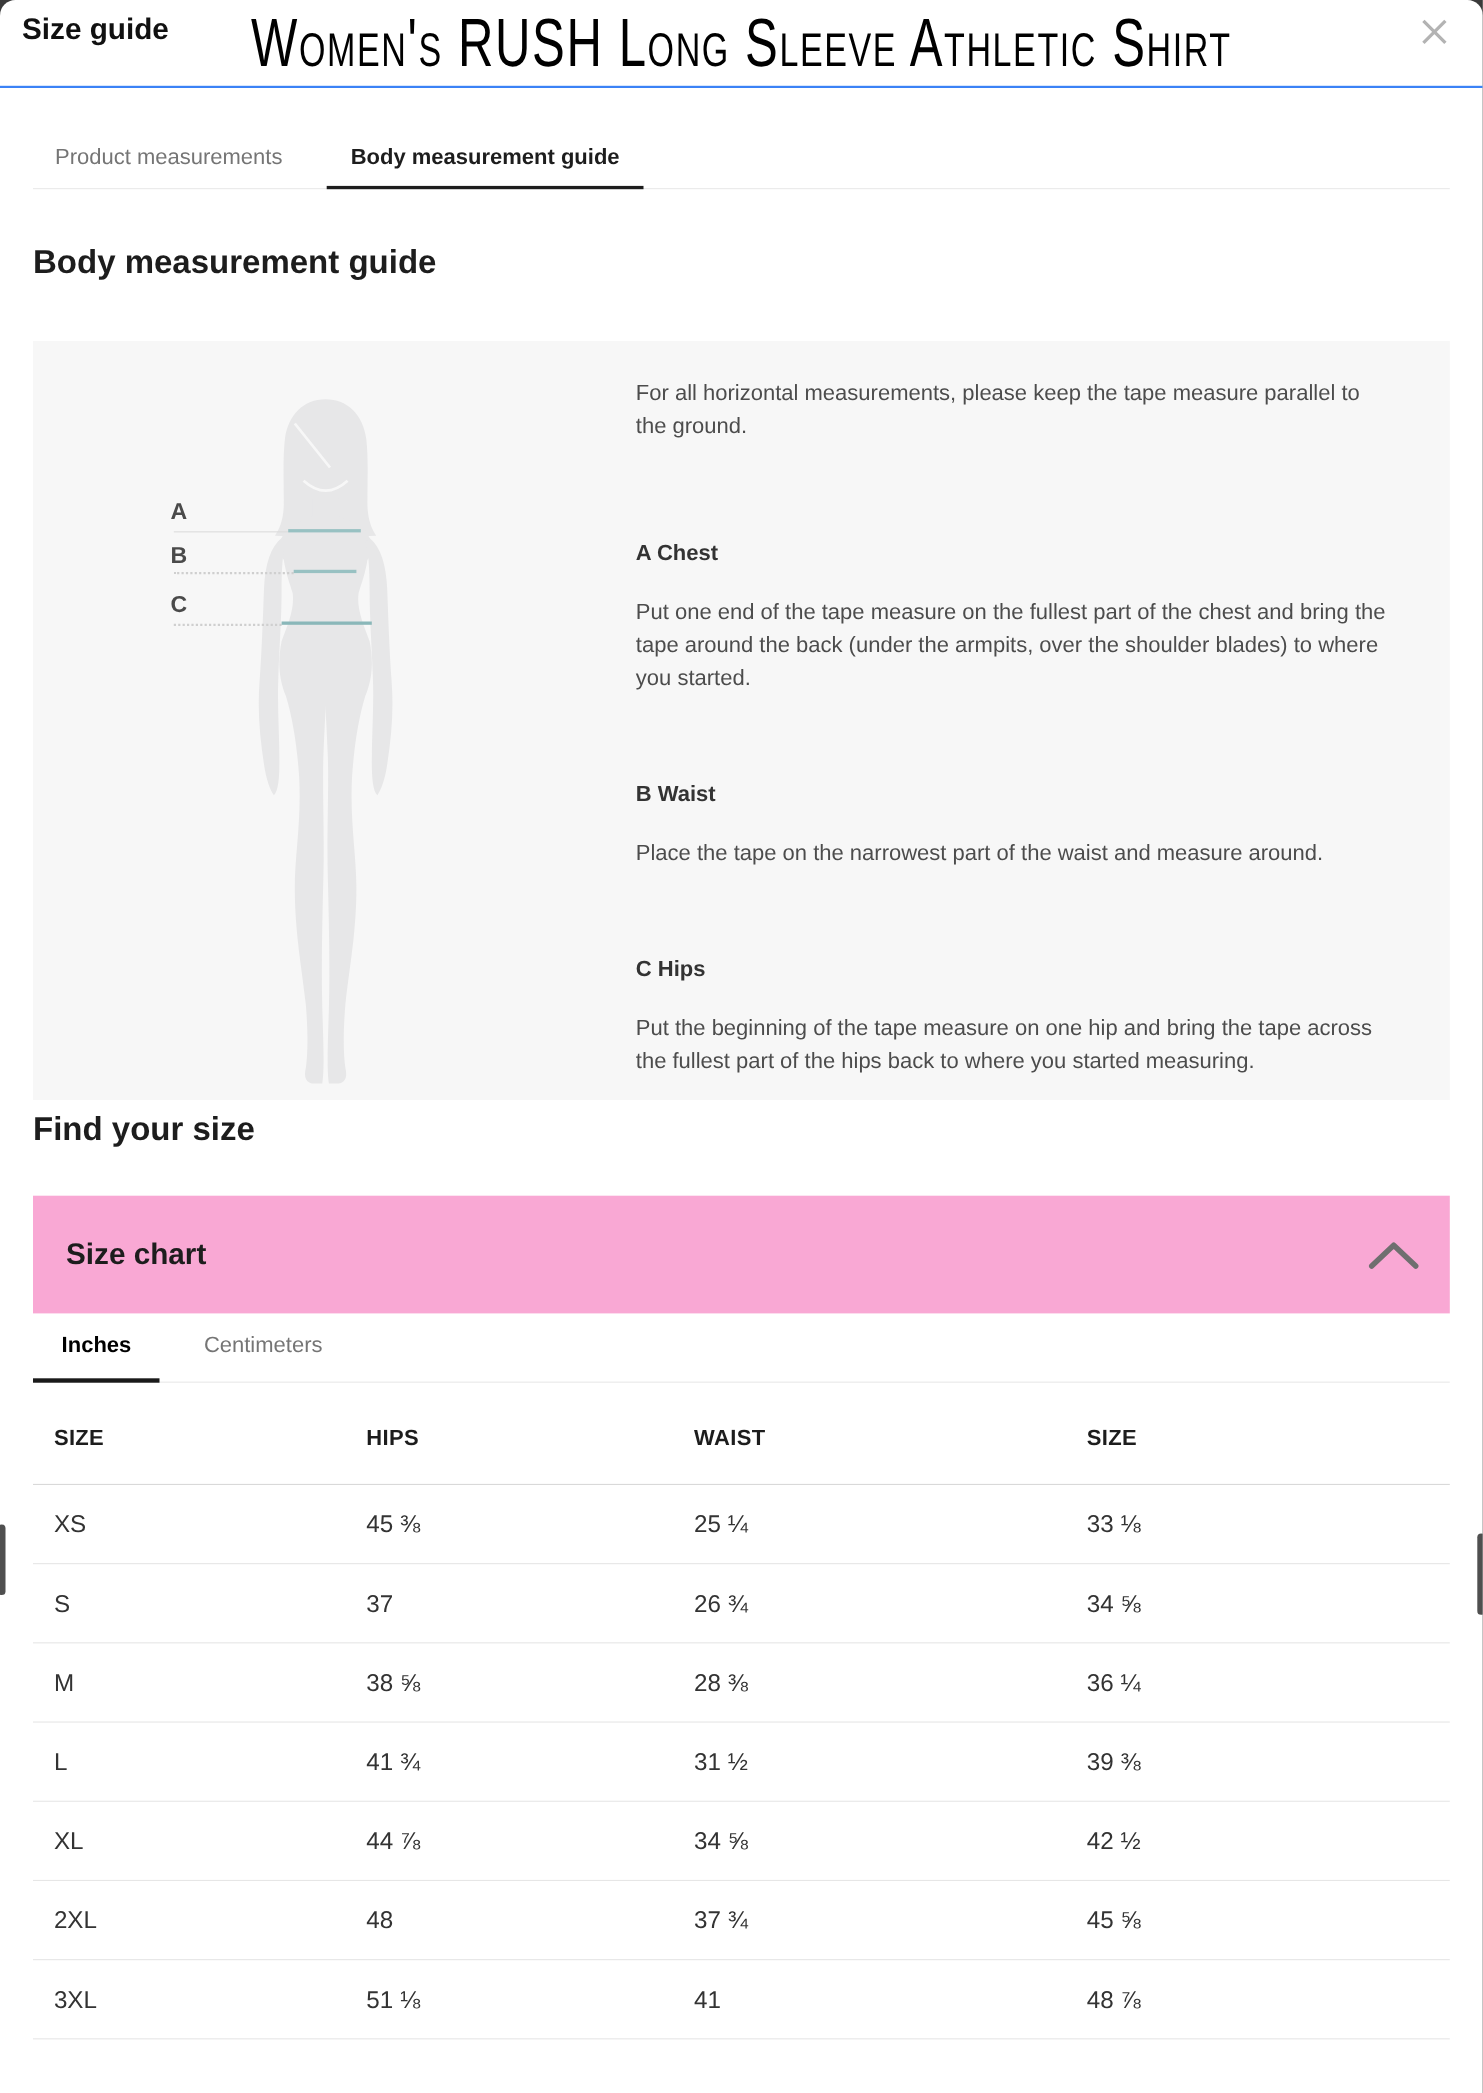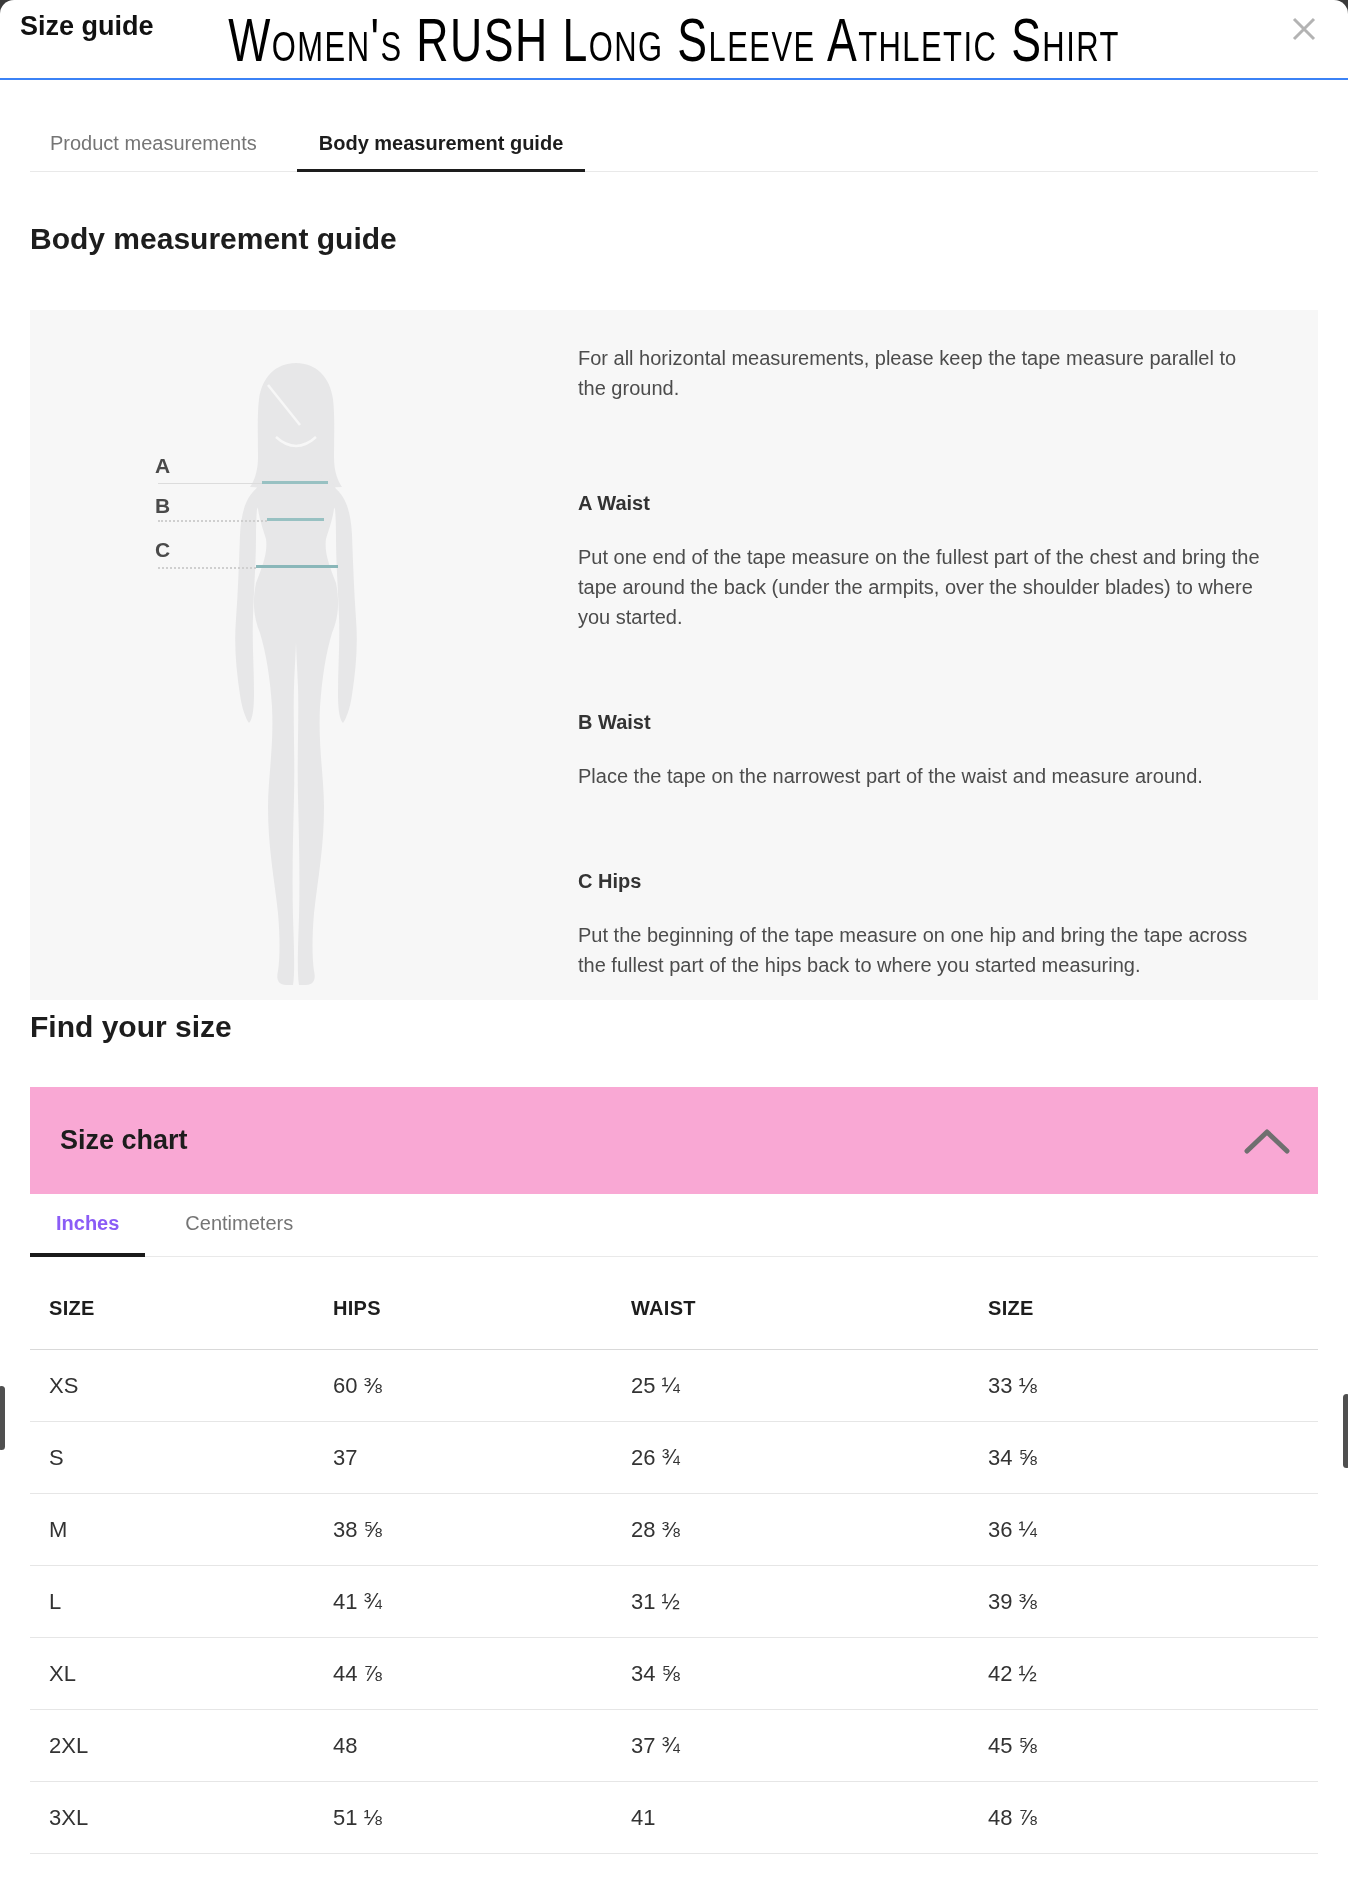--- a/index.html
+++ b/index.html
@@ -49,21 +49,21 @@
 
   
   .accordion{margin:41px 30px 0;height:107px;background:#f9a8d4;display:flex;align-items:center;
     padding:0 28px 0 30px;box-sizing:border-box;cursor:pointer;}
   .accordion .acc-title{font-size:27px;font-weight:700;color:#1d1d1d;}
   .accordion .chev{margin-left:auto;width:46px;height:26px;}
 
   
   .unit-tabs{margin:0 30px;display:flex;border-bottom:1px solid #e9e9e9;}
   .unit-tab{font-size:20px;line-height:24px;padding:17px 0 21px;color:#757575;cursor:pointer;}
-  .unit-tab.u-in{padding-left:26px;padding-right:26px;color:#8b5cf6;font-weight:700;position:relative;}
+  .unit-tab.u-in{padding-left:26px;padding-right:26px;color:#000000;font-weight:700;position:relative;}
   .unit-tab.u-in::after{content:"";position:absolute;left:0;right:0;bottom:-1px;height:4px;background:#1a1a1a;}
   .unit-tab.u-cm{margin-left:40px;}
 
   
   .size-table{margin:0 30px;}
   .thead{display:grid;grid-template-columns:284px 298px 357px 1fr;padding:40px 0 29px 19px;
     border-bottom:1px solid #d9d9d9;font-size:20px;font-weight:700;color:#1d1d1d;letter-spacing:.3px;}
   .trow{display:grid;grid-template-columns:284px 298px 357px 1fr;padding-left:19px;height:71px;
     align-items:center;border-bottom:1px solid #e6e6e6;font-size:22px;color:#333;}
   .trow .cell{font-family:"Liberation Sans","DejaVu Sans",sans-serif;}
@@ -116,21 +116,21 @@
     <div class="m-label c">C</div>
     <div class="leader la"></div>
     <div class="leader lb"></div>
     <div class="leader lc"></div>
     <div class="teal ta"></div>
     <div class="teal tb"></div>
     <div class="teal tc"></div>
 
     <div class="panel-col">
       <p class="note">For all horizontal measurements, please keep the tape measure parallel to the ground.</p>
-      <h4>A Waist</h4>
+      <h4>A Chest</h4>
       <p>Put one end of the tape measure on the fullest part of the chest and bring the tape around the back (under the armpits, over the shoulder blades) to where you started.</p>
       <h4>B Waist</h4>
       <p>Place the tape on the narrowest part of the waist and measure around.</p>
       <h4>C Hips</h4>
       <p>Put the beginning of the tape measure on one hip and bring the tape across the fullest part of the hips back to where you started measuring.</p>
     </div>
   </div>
 
   <h2 class="find">Find your size</h2>
 
@@ -151,21 +151,21 @@
   <div class="size-table">
     <div class="thead">
       <div>SIZE</div>
       <div>HIPS</div>
       <div>WAIST</div>
       <div>SIZE</div>
     </div>
 
     <div class="trow">
       <div class="cell">XS</div>
-      <div class="cell">60 ⅜</div>
+      <div class="cell">45 ⅜</div>
       <div class="cell">25 ¼</div>
       <div class="cell">33 ⅛</div>
     </div>
     <div class="trow">
       <div class="cell">S</div>
       <div class="cell">37</div>
       <div class="cell">26 ¾</div>
       <div class="cell">34 ⅝</div>
     </div>
     <div class="trow">

